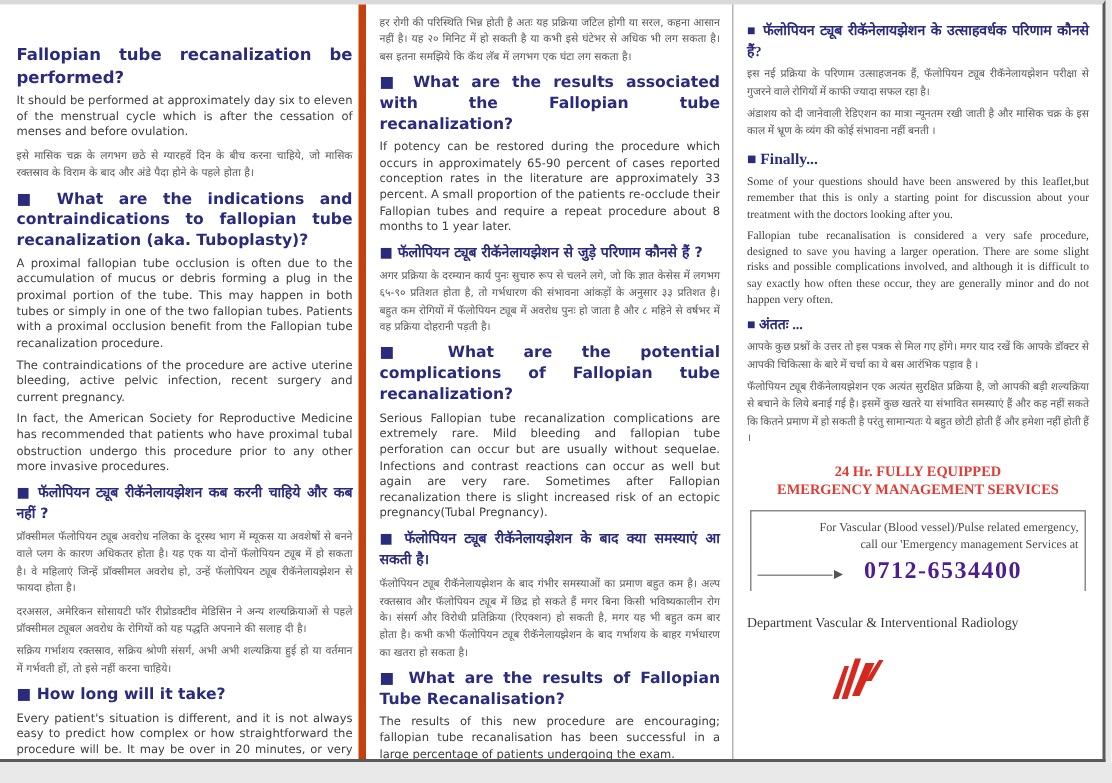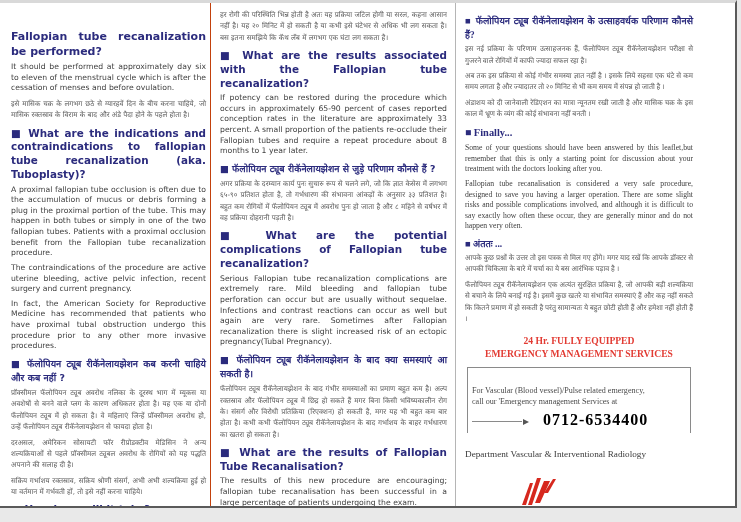--- a/index.html
+++ b/index.html
@@ -12,21 +12,21 @@
   .sheet{
     position:absolute;left:0;top:0;width:735px;height:503px;
     background:#ffffff;
     border-top:3px solid #d9d9d9;
     border-right:2px solid #5a5a5a;
     border-bottom:2px solid #5a5a5a;
     box-sizing:content-box;
     display:flex;
   }
   .col{box-sizing:border-box;overflow:hidden;}
-  .col1{width:211px;padding:27px 4px 0 11px;border-right:1px solid #c2410c;}
+  .col1{width:244px;padding:27px 4px 0 11px;border-right:5px solid #c2410c;}
   .col2{width:245px;padding:6px 8px 0 9px;border-right:1px solid #b5b5b5;}
   .col3{width:246px;padding:6px 9px 0 9px;font-family:Liberation Serif, serif;}
 
   .h-en{
     font-size:10.4px;font-weight:bold;color:#2b2b7d;
     text-align:justify;line-height:1.32;margin:6px 0 3px 0;
   }
   .h-en.first{font-size:11px;margin-top:0;}
   .h-hi{
     font-size:9.4px;font-weight:bold;color:#2b2b7d;
@@ -42,29 +42,29 @@
   }
 
   .emg-title{
     color:#e23b33;font-weight:bold;font-size:9.6px;line-height:1.3;
     text-align:center;margin-top:10px;
   }
   .emg-box{
     border:1px solid #8a8a8a;border-bottom:none;
     margin:7px 2px 0 2px;padding:6px 4px 0 4px;
   }
-  .emg-box-text{font-size:8.1px;color:#4a4a4a;text-align:left;line-height:1.35;margin-top:12px;}
+  .emg-box-text{font-size:8.1px;color:#4a4a4a;text-align:right;line-height:1.35;}
   .emg-phone-row{display:flex;align-items:center;margin:3px 0 0 0;}
   .emg-hline{flex:0 0 50px;border-top:1px solid #8a8a8a;height:0;}
   .emg-arrowhead{
     width:0;height:0;margin-left:1px;
     border-left:6px solid #555;border-top:3.5px solid transparent;border-bottom:3.5px solid transparent;
   }
   .emg-phone{
-    font-size:16px;font-weight:bold;color:#000000;
+    font-size:16px;font-weight:bold;color:#4c1d95;
     letter-spacing:1px;margin:0 0 4px 14px;
   }
   .dept{font-size:9.2px;color:#3a3a3a;text-align:left;margin-top:16px;}
 
   .logo{position:relative;width:170px;height:56px;margin:16px auto 0 auto;}
   .logo-stripes{position:absolute;left:26px;top:0;}
 </style>
 </head>
 <body>
 
@@ -98,21 +98,20 @@
     <div class="h-hi">■ फॅलोपियन ट्यूब  रीकॅनेलायझेशन के बाद क्या समस्याएं आ सकती है।</div>
     <div class="p-hi">फॅलोपियन ट्यूब  रीकॅनेलायझेशन के बाद गंभीर समस्याओं का प्रमाण बहुत कम है। अल्प रक्तस्राव और फॅलोपियन ट्यूब में छिद्र हो सकते हैं मगर बिना किसी भविष्यकालीन रोग के। संसर्ग और विरोधी प्रतिक्रिया (रिएक्शन) हो सकती है, मगर यह भी बहुत कम बार होता है। कभी कभी फॅलोपियन ट्यूब रीकॅनेलायझेशन के बाद गर्भाशय के बाहर गर्भधारण का खतरा हो सकता है।</div>
     <div class="h-en">■  What are the results of Fallopian Tube Recanalisation?</div>
     <div class="p-en">The results of this new procedure are encouraging; fallopian tube recanalisation has been successful in a large percentage of patients undergoing the exam.</div>
 
   </div>
 
   <div class="col col3">
     <div class="h-hi">■ फॅलोपियन  ट्यूब  रीकॅनेलायझेशन के उत्साहवर्धक परिणाम कौनसे हैं?</div>
     <div class="p-hi">इस नई प्रक्रिया के परिणाम उत्साहजनक हैं, फॅलोपियन ट्यूब रीकॅनेलायझेशन परीक्षा से गुजरने वाले रोगियों में काफी ज्यादा सफल रहा है।</div>
-    <div class="p-hi">अब तक इस प्रक्रिया से कोई गंभीर समस्या ज्ञात नहीं है । इसके लिये सहसा एक घंटे से कम समय लगता है और ज्यादातर तो २० मिनिट से भी कम समय में संपन्न हो जाती है ।</div>
     <div class="p-hi">अंडाशय को दी जानेवाली रेडिएशन का मात्रा न्यूनतम रखी जाती है और मासिक चक्र के इस काल में भ्रूण के व्यंग की कोई संभावना नहीं बनती ।</div>
     <div class="h-en">■ Finally...</div>
     <div class="p-en">Some of your questions should have been answered by this leaflet,but remember that this is only a starting point for discussion about your treatment with the doctors looking after you.</div>
     <div class="p-en">Fallopian tube recanalisation is considered a very safe procedure, designed to save you having a larger operation. There are some slight risks and possible complications involved, and although it is difficult to say exactly how often these occur, they are generally minor and do not happen very often.</div>
     <div class="h-hi">■ अंततः ...</div>
     <div class="p-hi">आपके कुछ प्रश्नों के उत्तर तो इस पत्रक से मिल गए होंगे। मगर याद रखें कि आपके डॉक्टर से आपकी चिकित्सा के बारे में चर्चा का ये बस आरंभिक पड़ाव है ।</div>
     <div class="p-hi">फॅलोपियन ट्यूब रीकॅनेलायझेशन एक अत्यंत सुरक्षित प्रक्रिया है, जो आपकी बड़ी शल्यक्रिया से  बचाने के लिये बनाई गई है। इसमें कुछ खतरे या संभावित समस्याएं हैं और कह नहीं सकते कि कितने प्रमाण में हो सकती है परंतु सामान्यतः ये बहुत छोटी होती हैं और हमेशा नहीं होती हैं ।</div>
 
     <div class="emg-title">
       <div>24 Hr. FULLY EQUIPPED</div>

